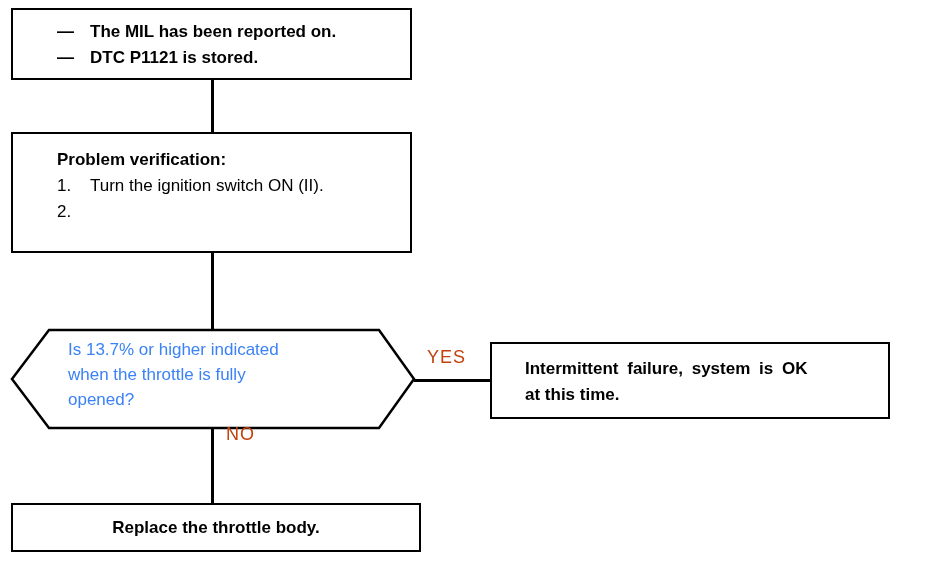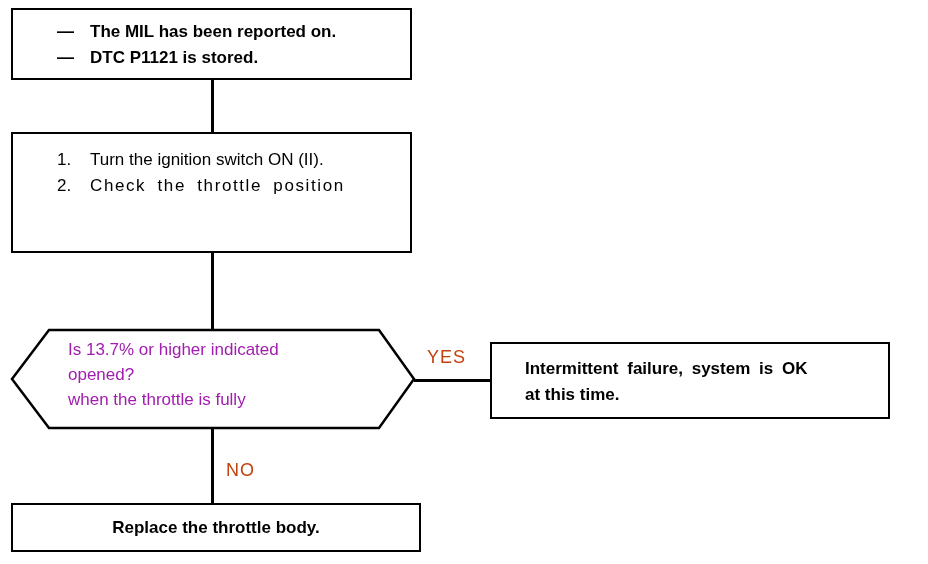--- a/index.html
+++ b/index.html
@@ -21,21 +21,21 @@
   .dash-row{display:flex;}
   .dash{width:33px;flex:0 0 33px;}
   
   .step{display:flex;}
   .step .num{width:33px;flex:0 0 33px;}
   .spread{letter-spacing:1.6px;word-spacing:5px;display:block;}
   .hexwrap{position:absolute;left:10px;top:328px;width:406px;height:102px;}
   .hexwrap svg{position:absolute;left:0;top:0;}
   .hex-text{
     position:absolute;left:58px;top:9px;width:310px;
-    font-size:17px;line-height:25px;color:#a21caf;
+    font-size:17px;line-height:25px;color:#3b82f6;
   }
   .ibox-line1{word-spacing:4px;display:block;}
   .center-text{display:flex;align-items:center;justify-content:center;height:100%;}
 </style>
 </head>
 <body>
 
 <div class="canvas">
 
   <div class="box bold" style="left:11px;top:8px;width:401px;height:72px;padding:9px 10px 0 44px;">
@@ -45,55 +45,55 @@
     </div>
     <div class="dash-row">
       <span class="dash">—</span>
       <span>DTC P1121 is stored.</span>
     </div>
   </div>
 
   <div class="connector-v" style="left:211px;top:80px;height:54px;"></div>
 
   <div class="box" style="left:11px;top:132px;width:401px;height:121px;padding:13px 10px 0 44px;">
+    <div class="bold">Problem verification:</div>
     <div class="step">
       <span class="num">1.</span>
       <span>Turn the ignition switch ON (II).</span>
     </div>
     <div class="step">
       <span class="num">2.</span>
       <span>
-        <span class="spread">Check the throttle position</span>
       </span>
     </div>
   </div>
 
   <div class="connector-v" style="left:211px;top:253px;height:77px;"></div>
 
   <div class="hexwrap">
     <svg width="406" height="102" viewBox="0 0 406 102">
       <polygon points="2,51 39,2 369,2 404,51 369,100 39,100" fill="#ffffff" stroke="#000000" stroke-width="2.5"></polygon>
     </svg>
     <div class="hex-text">
       <div>Is 13.7% or higher indicated</div>
+      <div>when the throttle is fully</div>
       <div>opened?</div>
-      <div>when the throttle is fully</div>
     </div>
   </div>
 
   <div class="connector-h" style="left:414px;top:379px;width:76px;"></div>
   <div class="edge-label" style="left:427px;top:347px;">YES</div>
 
   <div class="box bold" style="left:490px;top:342px;width:400px;height:77px;padding:12px 40px 0 33px;">
     <span class="ibox-line1">Intermittent failure, system is OK</span>
     <span>at this time.</span>
   </div>
 
   <div class="connector-v" style="left:211px;top:429px;height:75px;"></div>
-  <div class="edge-label" style="left:226px;top:460px;text-align:center;">NO</div>
+  <div class="edge-label" style="left:226px;top:424px;text-align:center;">NO</div>
 
   <div class="box bold" style="left:11px;top:503px;width:410px;height:49px;">
     <div class="center-text">
       <span>Replace the throttle body.</span>
     </div>
   </div>
 
 </div>
 
 </body></html>

